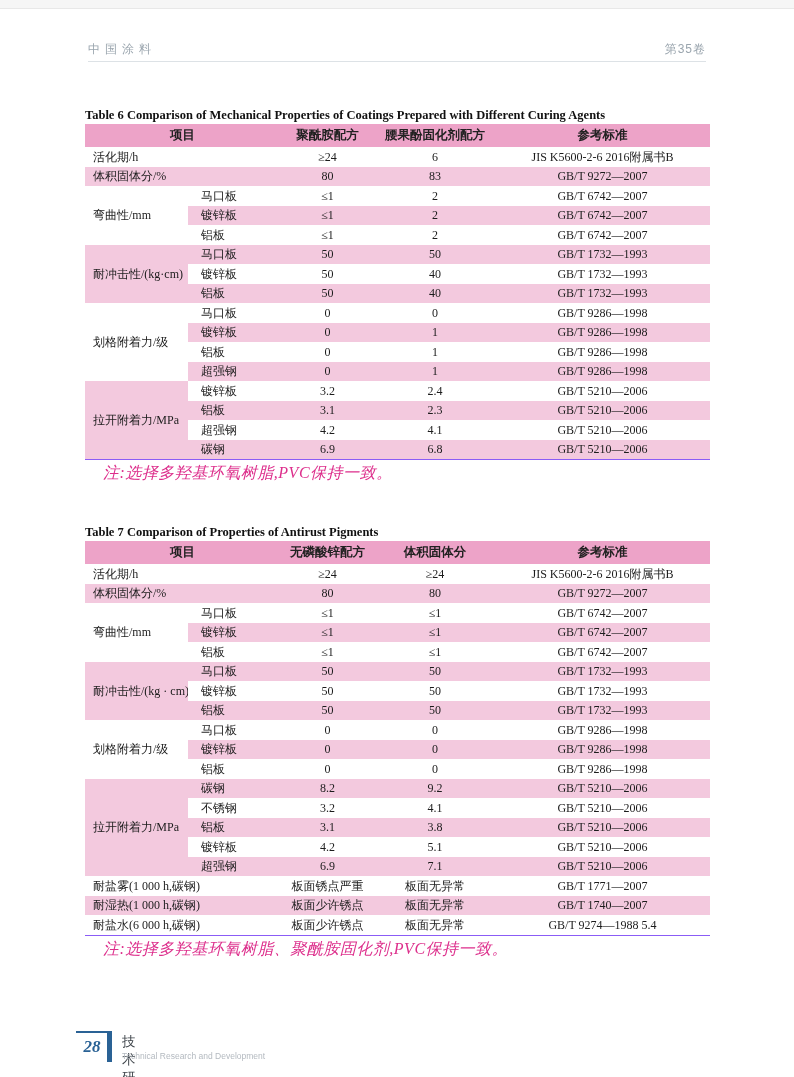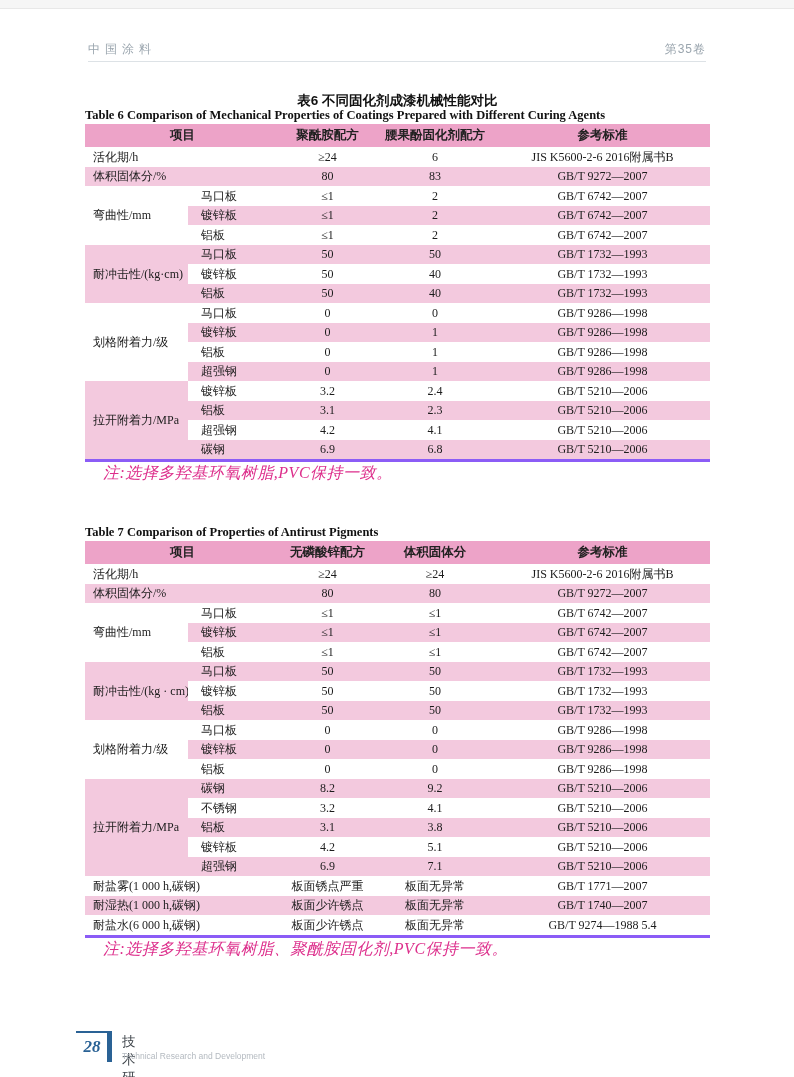--- a/index.html
+++ b/index.html
@@ -32,21 +32,21 @@
   .tbl-title-en{
     position:absolute;left:85px;width:625px;text-align:left;
     font-size:12.5px;font-weight:bold;color:#111;
   }
 
   
   .datatable{
     position:absolute;left:85px;width:625px;
     border-collapse:collapse;table-layout:fixed;
     font-size:12px;line-height:1;
-    border-bottom:3px solid #8b5cf6;
+    border-bottom:1px solid #8b5cf6;
   }
   .datatable th{
     background:#eda3c8;height:23px;padding:0;
     font-weight:bold;font-size:12.5px;text-align:center;
     font-family:"Liberation Sans","DejaVu Sans",sans-serif;color:#222;
   }
   .datatable td{
     height:19.5px;padding:0;vertical-align:middle;
     white-space:nowrap;overflow:hidden;
   }
@@ -92,21 +92,20 @@
 </head>
 <body>
 
 <div class="page">
 
   <div class="runhead">
     <span class="journal">中国涂料</span>
     <span class="volume">第35卷</span>
   </div>
 
-  <div class="tbl-title-zh" style="top:83px;">表6  不同固化剂成漆机械性能对比</div>
   <div class="tbl-title-en" style="top:99px;">Table 6   Comparison of Mechanical Properties of Coatings Prepared with Different Curing Agents</div>
 
   <table class="datatable" style="top:115px;">
     <colgroup>
       <col style="width:103px">
         <col style="width:92px">
         <col style="width:95px">
         <col style="width:120px">
         <col style="width:215px">
     </colgroup>

